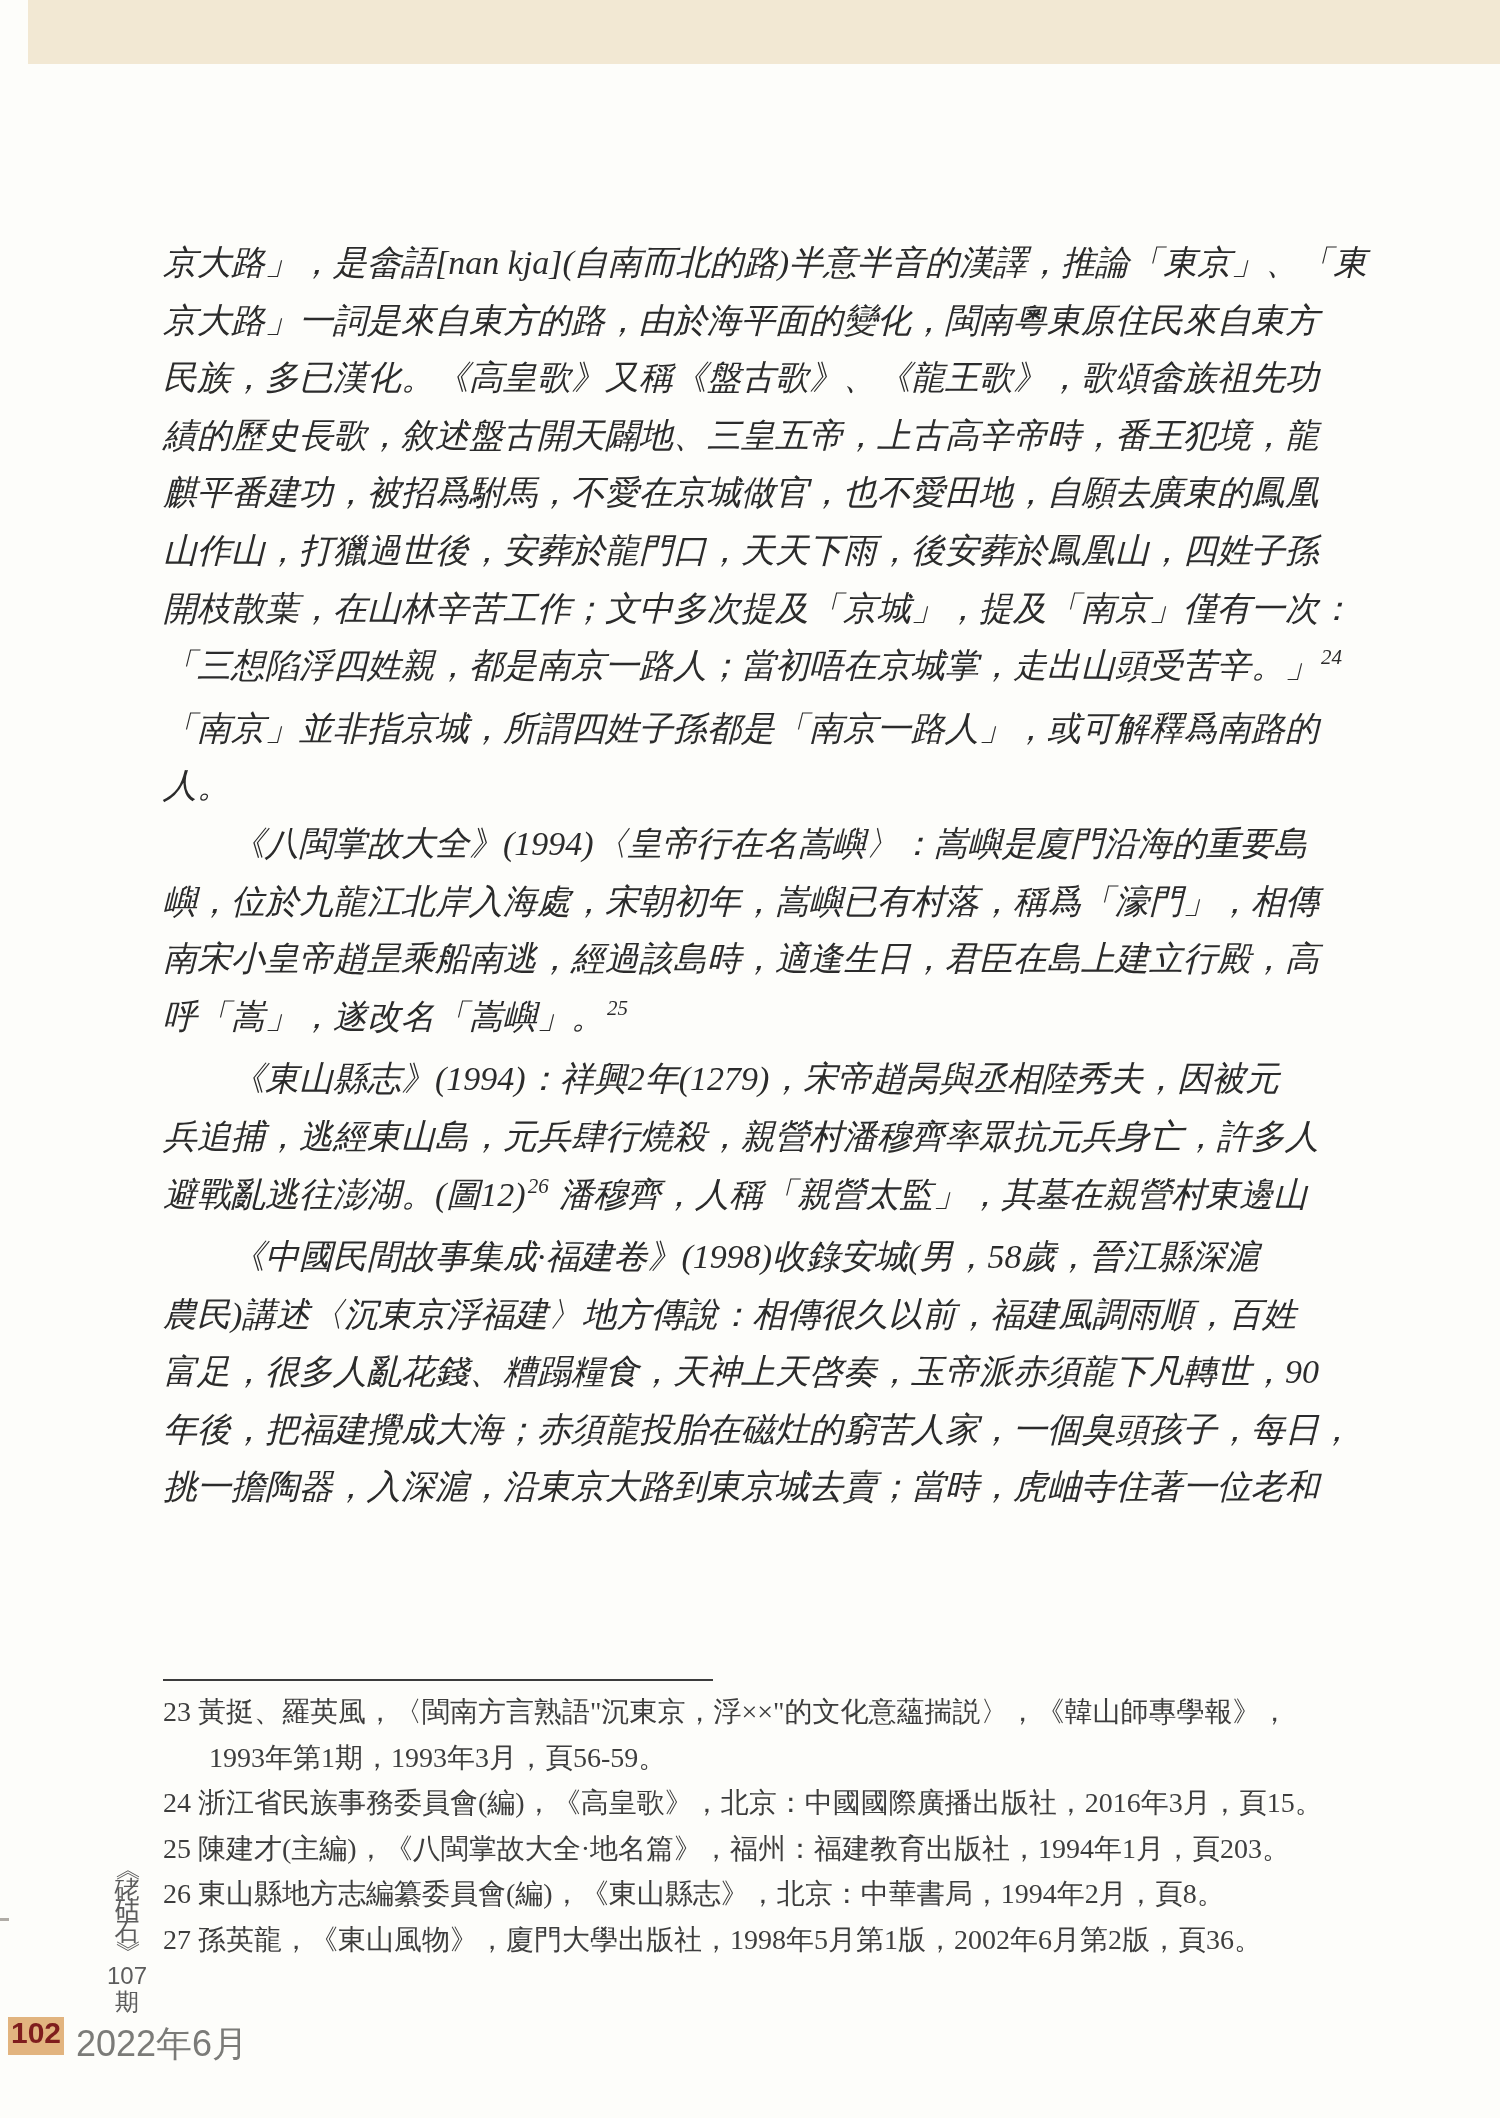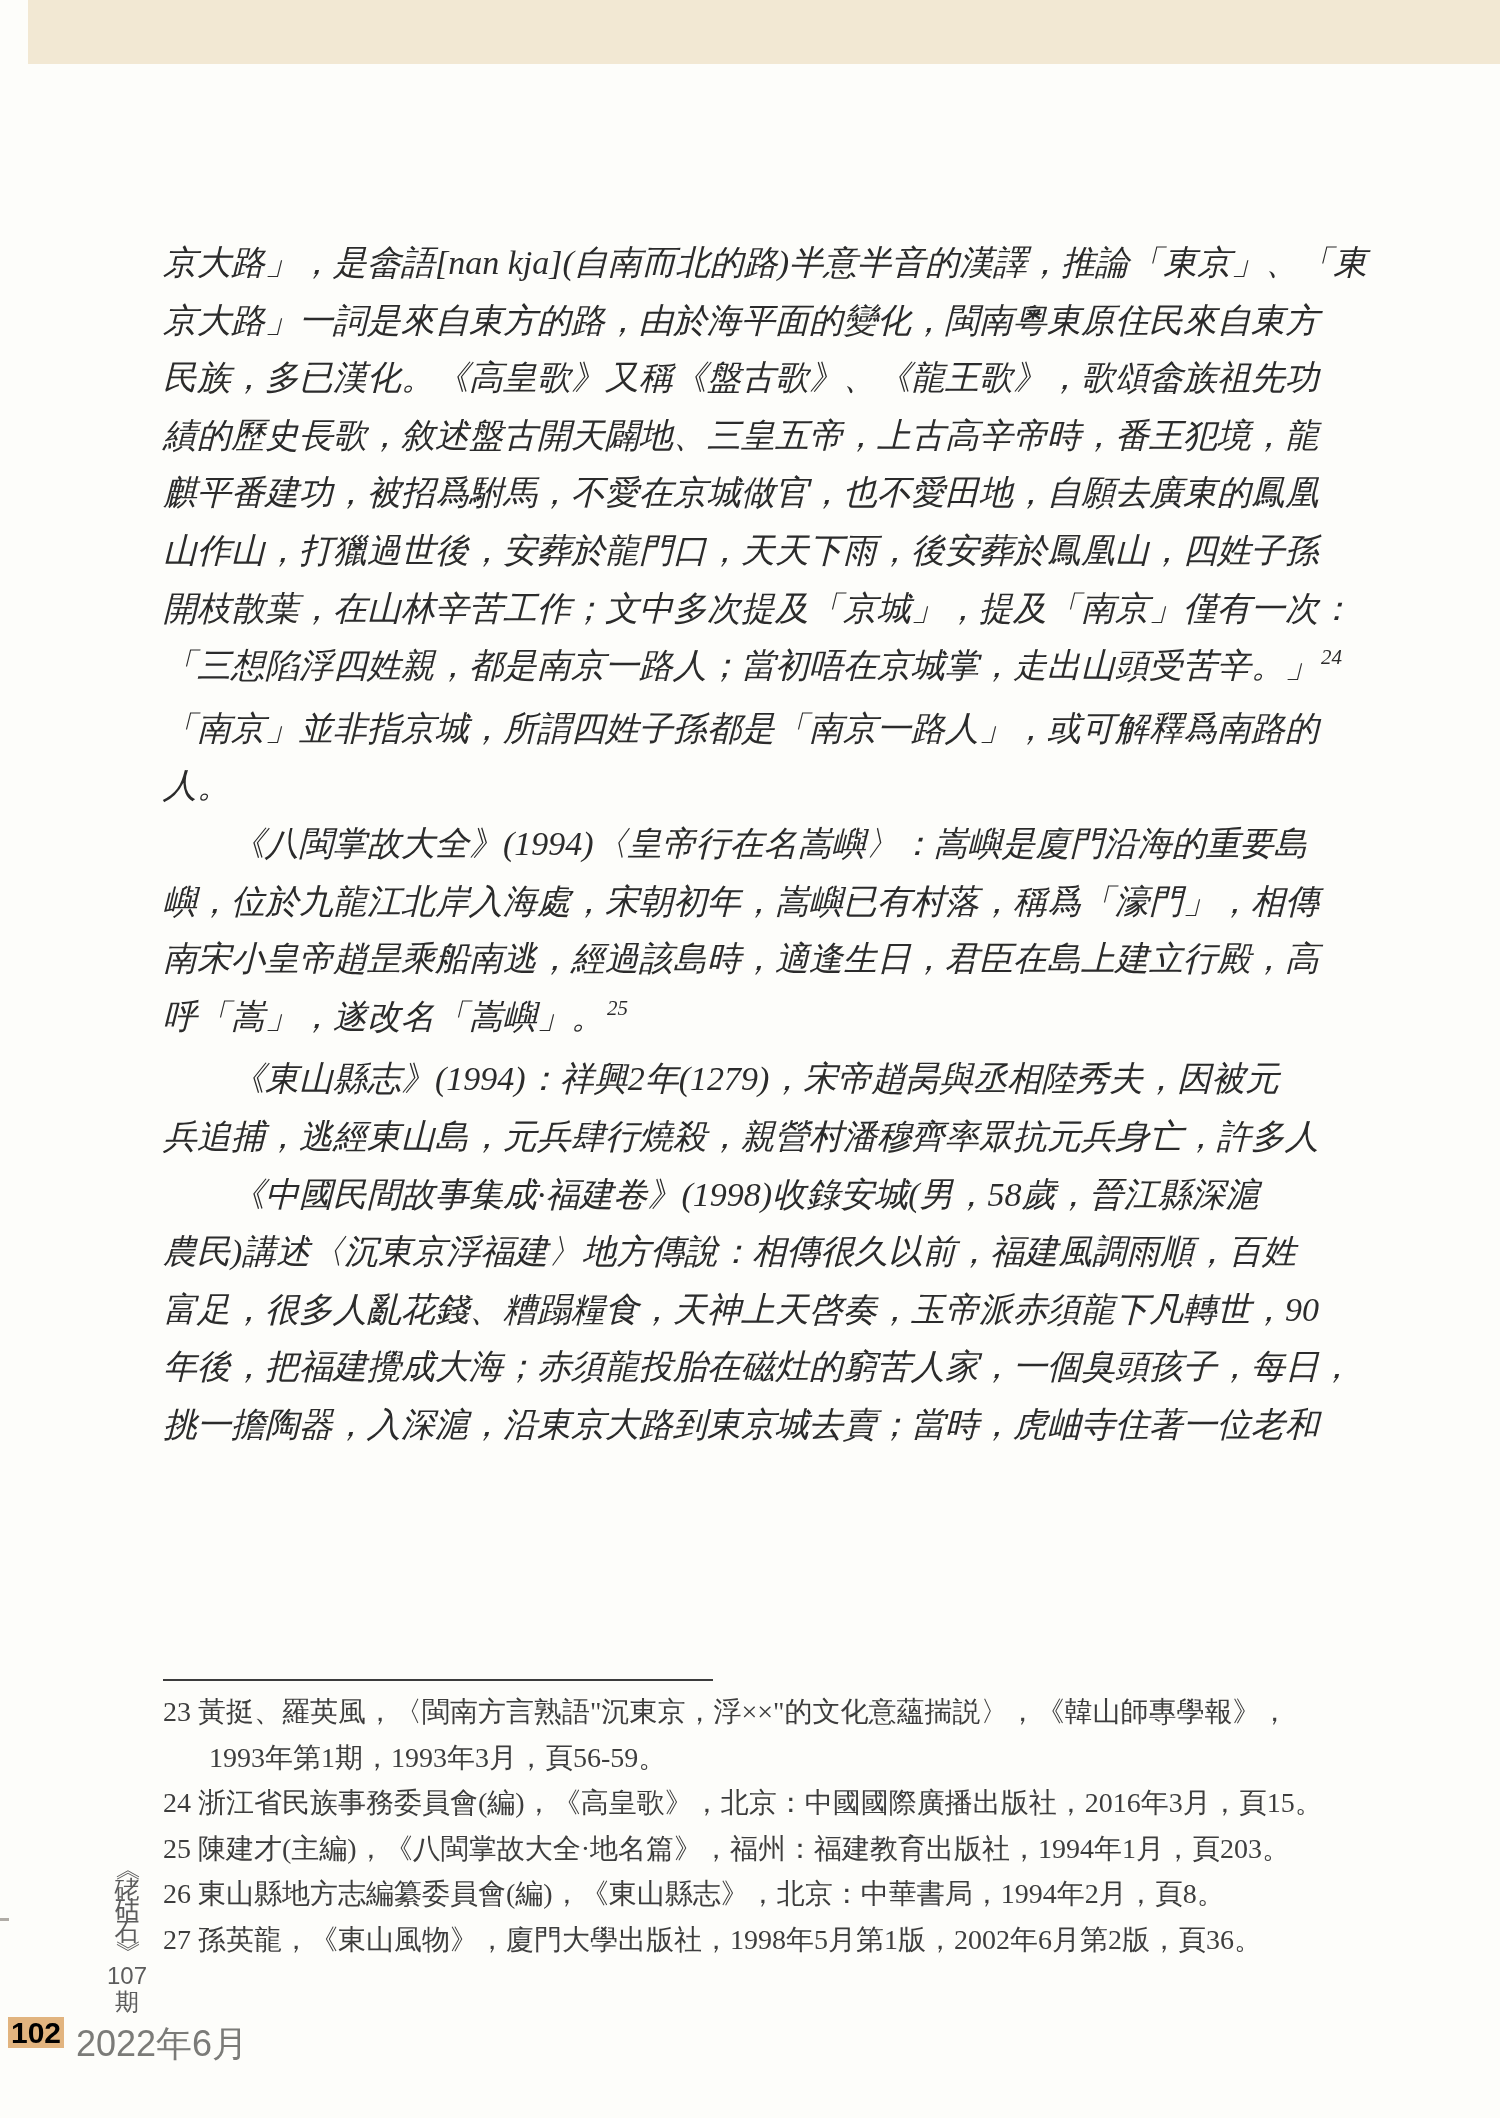--- a/index.html
+++ b/index.html
@@ -21,22 +21,22 @@
   .fline{font-size:28px;line-height:45.5px;color:#3d3d3d;white-space:nowrap;}
   .fline.findent{padding-left:46px;}
 
   .sidebar{position:absolute;left:103px;top:1858px;width:48px;text-align:center;color:#5c5c5c;}
   .schar{font-size:25px;line-height:21px;height:21px;}
   .schar .rot{display:inline-block;transform:rotate(90deg);}
   .sissue{font-size:24px;line-height:26px;font-family:"Liberation Sans","DejaVu Sans",sans-serif;}
   .sunit{font-size:24px;line-height:26px;}
 
   .badge{
-    position:absolute;left:8px;top:2017px;width:56px;height:31px;background:#e2b47f;
-    color:#000000;font-size:30px;line-height:31px;text-align:center;font-weight:600;
+    position:absolute;left:8px;top:2017px;width:56px;height:38px;background:#e2b47f;
+    color:#7f1d1d;font-size:30px;line-height:31px;text-align:center;font-weight:600;
     font-family:"Liberation Sans","DejaVu Sans",sans-serif;
   }
   .date{
     position:absolute;left:76px;top:2020px;font-size:36px;color:#7b7b78;
     font-family:"Liberation Sans","DejaVu Sans",sans-serif;
   }
 </style>
 </head>
 <body>
 
@@ -54,20 +54,21 @@
       <div class="line"><span class="trun">開枝散葉，在山林辛苦工作；文中多次提及「京城」，提及「南京」僅有一次：</span></div>
       <div class="line"><span class="trun">「三想陷浮四姓親，都是南京一路人；當初唔在京城掌，走出山頭受苦辛。」</span><span class="supn">24</span></div>
       <div class="line"><span class="trun">「南京」並非指京城，所謂四姓子孫都是「南京一路人」，或可解釋爲南路的</span></div>
       <div class="line"><span class="trun">人。</span></div>
       <div class="line indent"><span class="trun">《八閩掌故大全》(1994)〈皇帝行在名嵩嶼〉：嵩嶼是廈門沿海的重要島</span></div>
       <div class="line"><span class="trun">嶼，位於九龍江北岸入海處，宋朝初年，嵩嶼已有村落，稱爲「濠門」，相傳</span></div>
       <div class="line"><span class="trun">南宋小皇帝趙昰乘船南逃，經過該島時，適逢生日，君臣在島上建立行殿，高</span></div>
       <div class="line"><span class="trun">呼「嵩」，遂改名「嵩嶼」。</span><span class="supn">25</span></div>
       <div class="line indent"><span class="trun">《東山縣志》(1994)：祥興2年(1279)，宋帝趙昺與丞相陸秀夫，因被元</span></div>
       <div class="line"><span class="trun">兵追捕，逃經東山島，元兵肆行燒殺，親營村潘穆齊率眾抗元兵身亡，許多人</span></div>
+      <div class="line"><span class="trun">避戰亂逃往澎湖。(圖12)</span><span class="supn">26</span><span class="trun"> 潘穆齊，人稱「親營太監」，其墓在親營村東邊山</span></div>
       <div class="line indent"><span class="trun">《中國民間故事集成·福建卷》(1998)收錄安城(男，58歲，晉江縣深滬</span></div>
       <div class="line"><span class="trun">農民)講述〈沉東京浮福建〉地方傳說：相傳很久以前，福建風調雨順，百姓</span></div>
       <div class="line"><span class="trun">富足，很多人亂花錢、糟蹋糧食，天神上天啓奏，玉帝派赤須龍下凡轉世，90</span></div>
       <div class="line"><span class="trun">年後，把福建攪成大海；赤須龍投胎在磁灶的窮苦人家，一個臭頭孩子，每日，</span></div>
       <div class="line"><span class="trun">挑一擔陶器，入深滬，沿東京大路到東京城去賣；當時，虎岫寺住著一位老和</span></div>
     </div>
 
   <div class="footnote-rule"></div>
   <div class="footnotes">
       <div class="fline">23 黃挺、羅英風，〈閩南方言熟語"沉東京，浮××"的文化意蘊揣説〉，《韓山師專學報》，</div>

